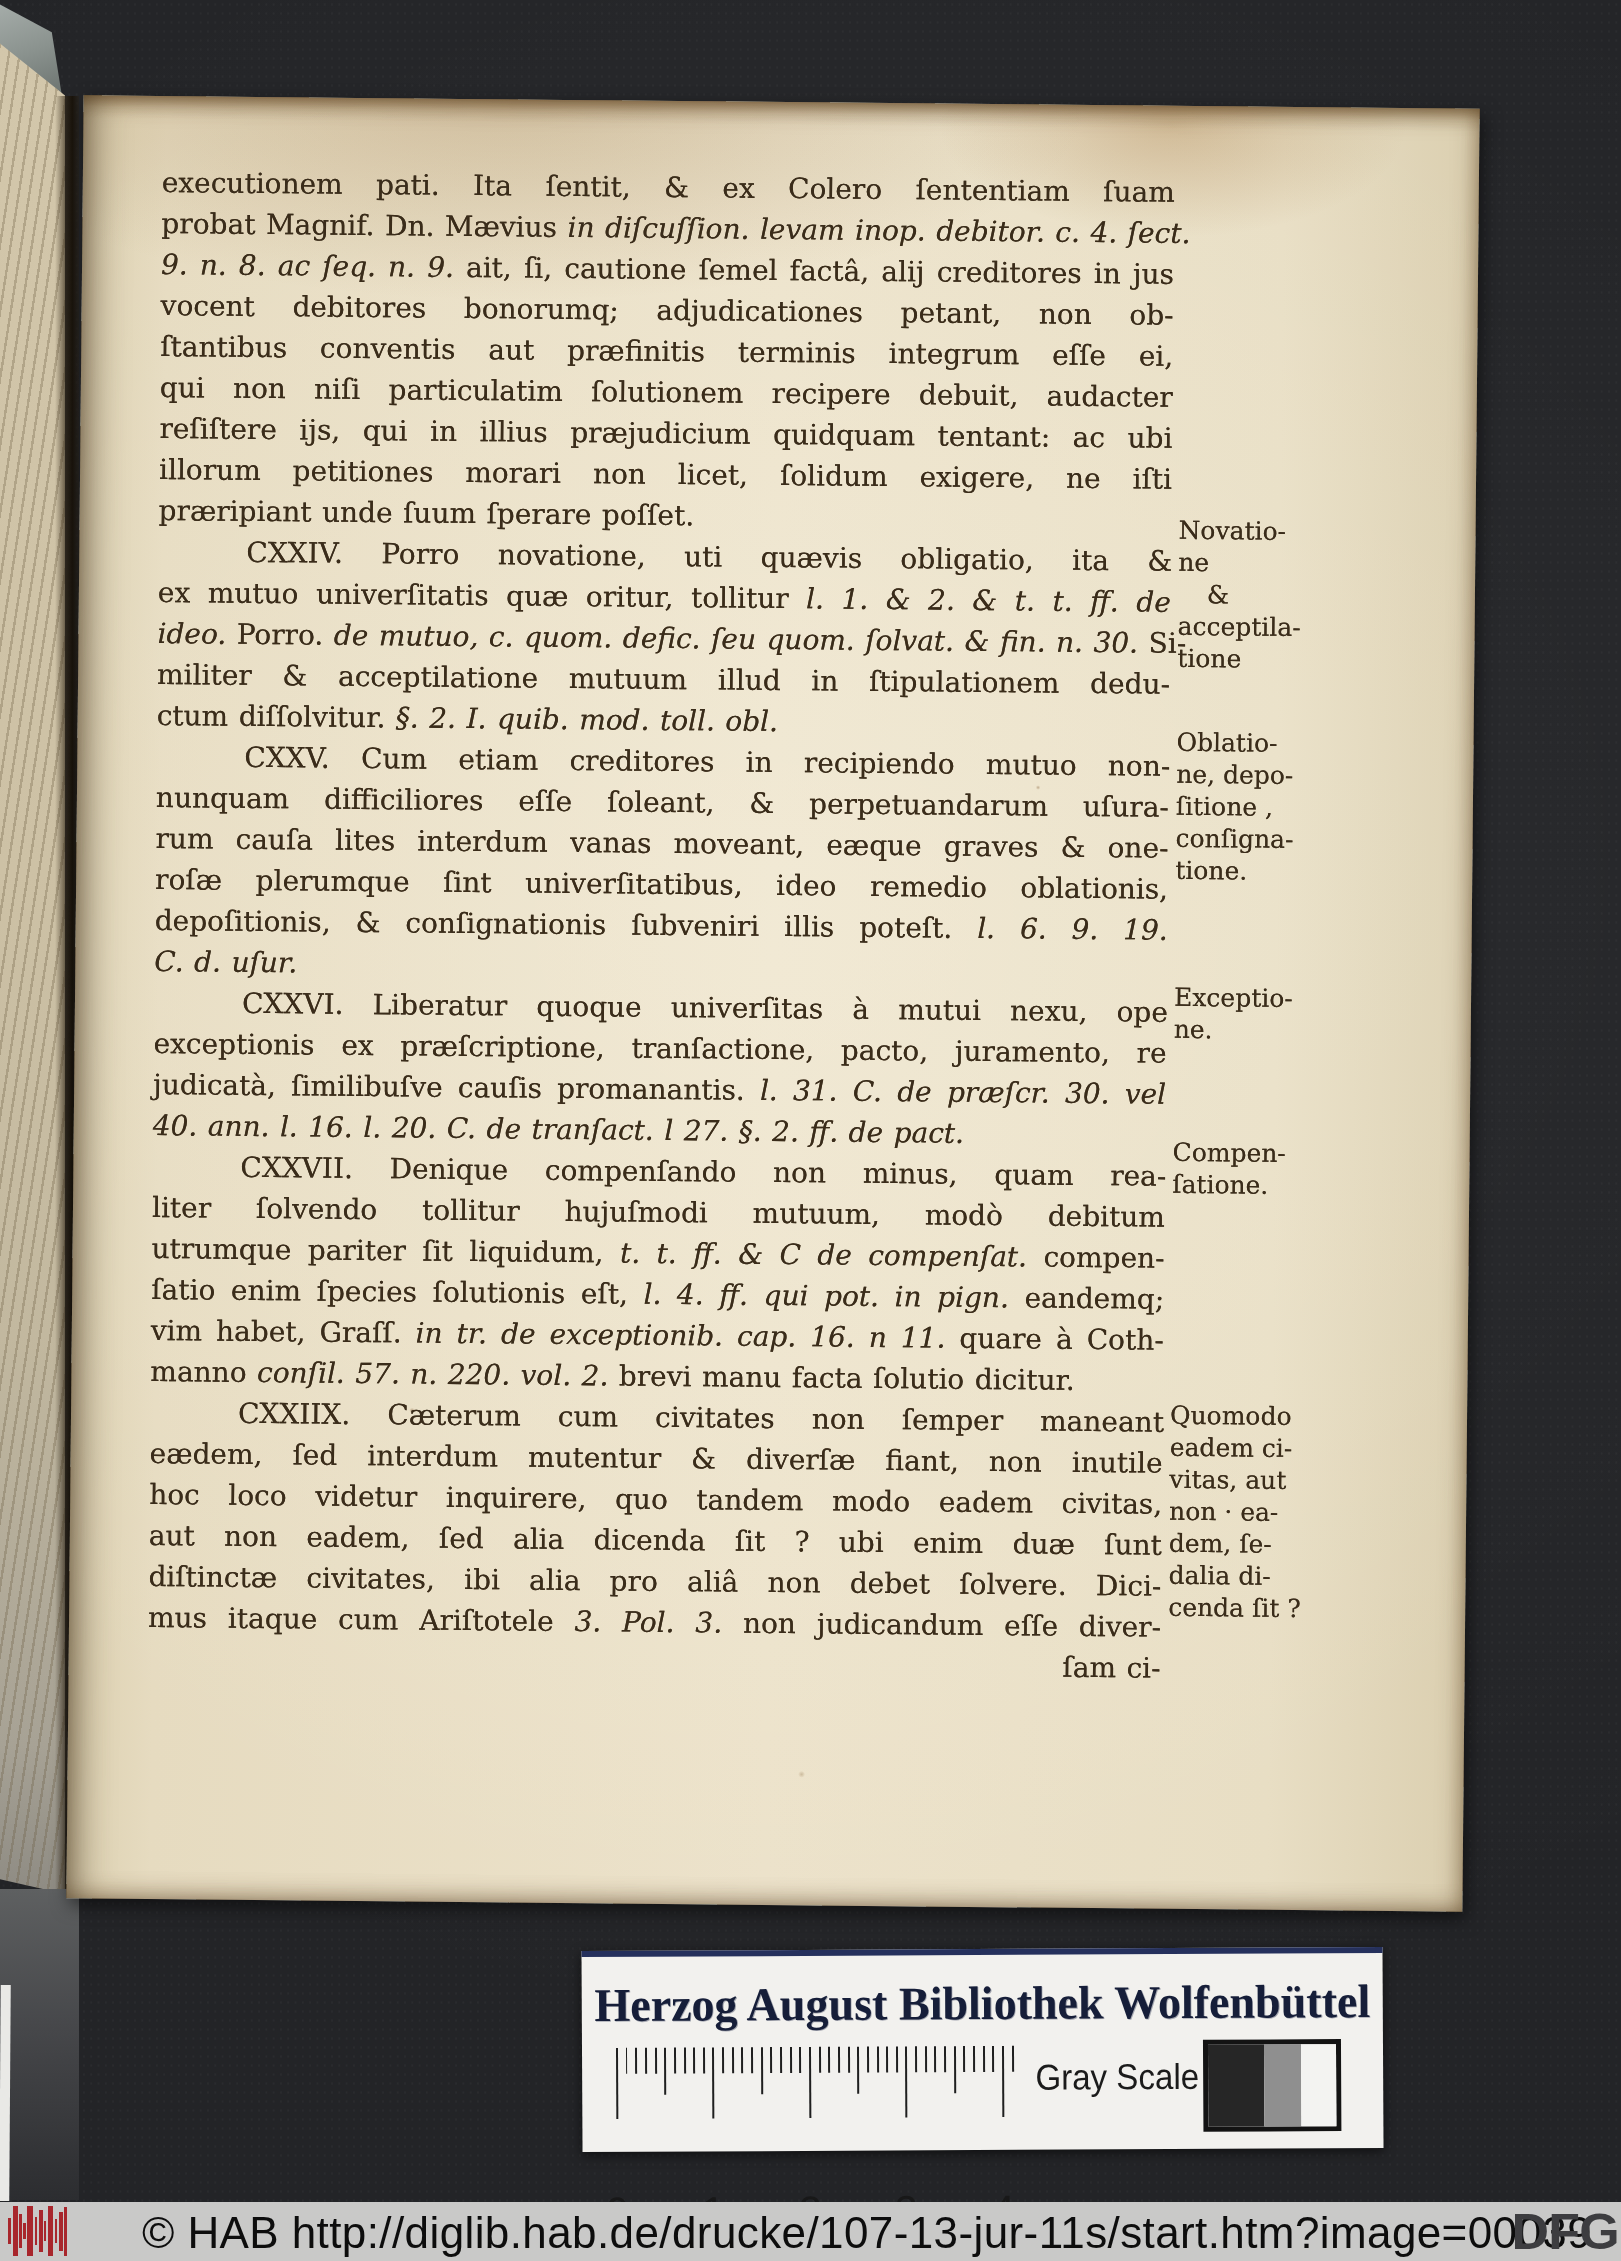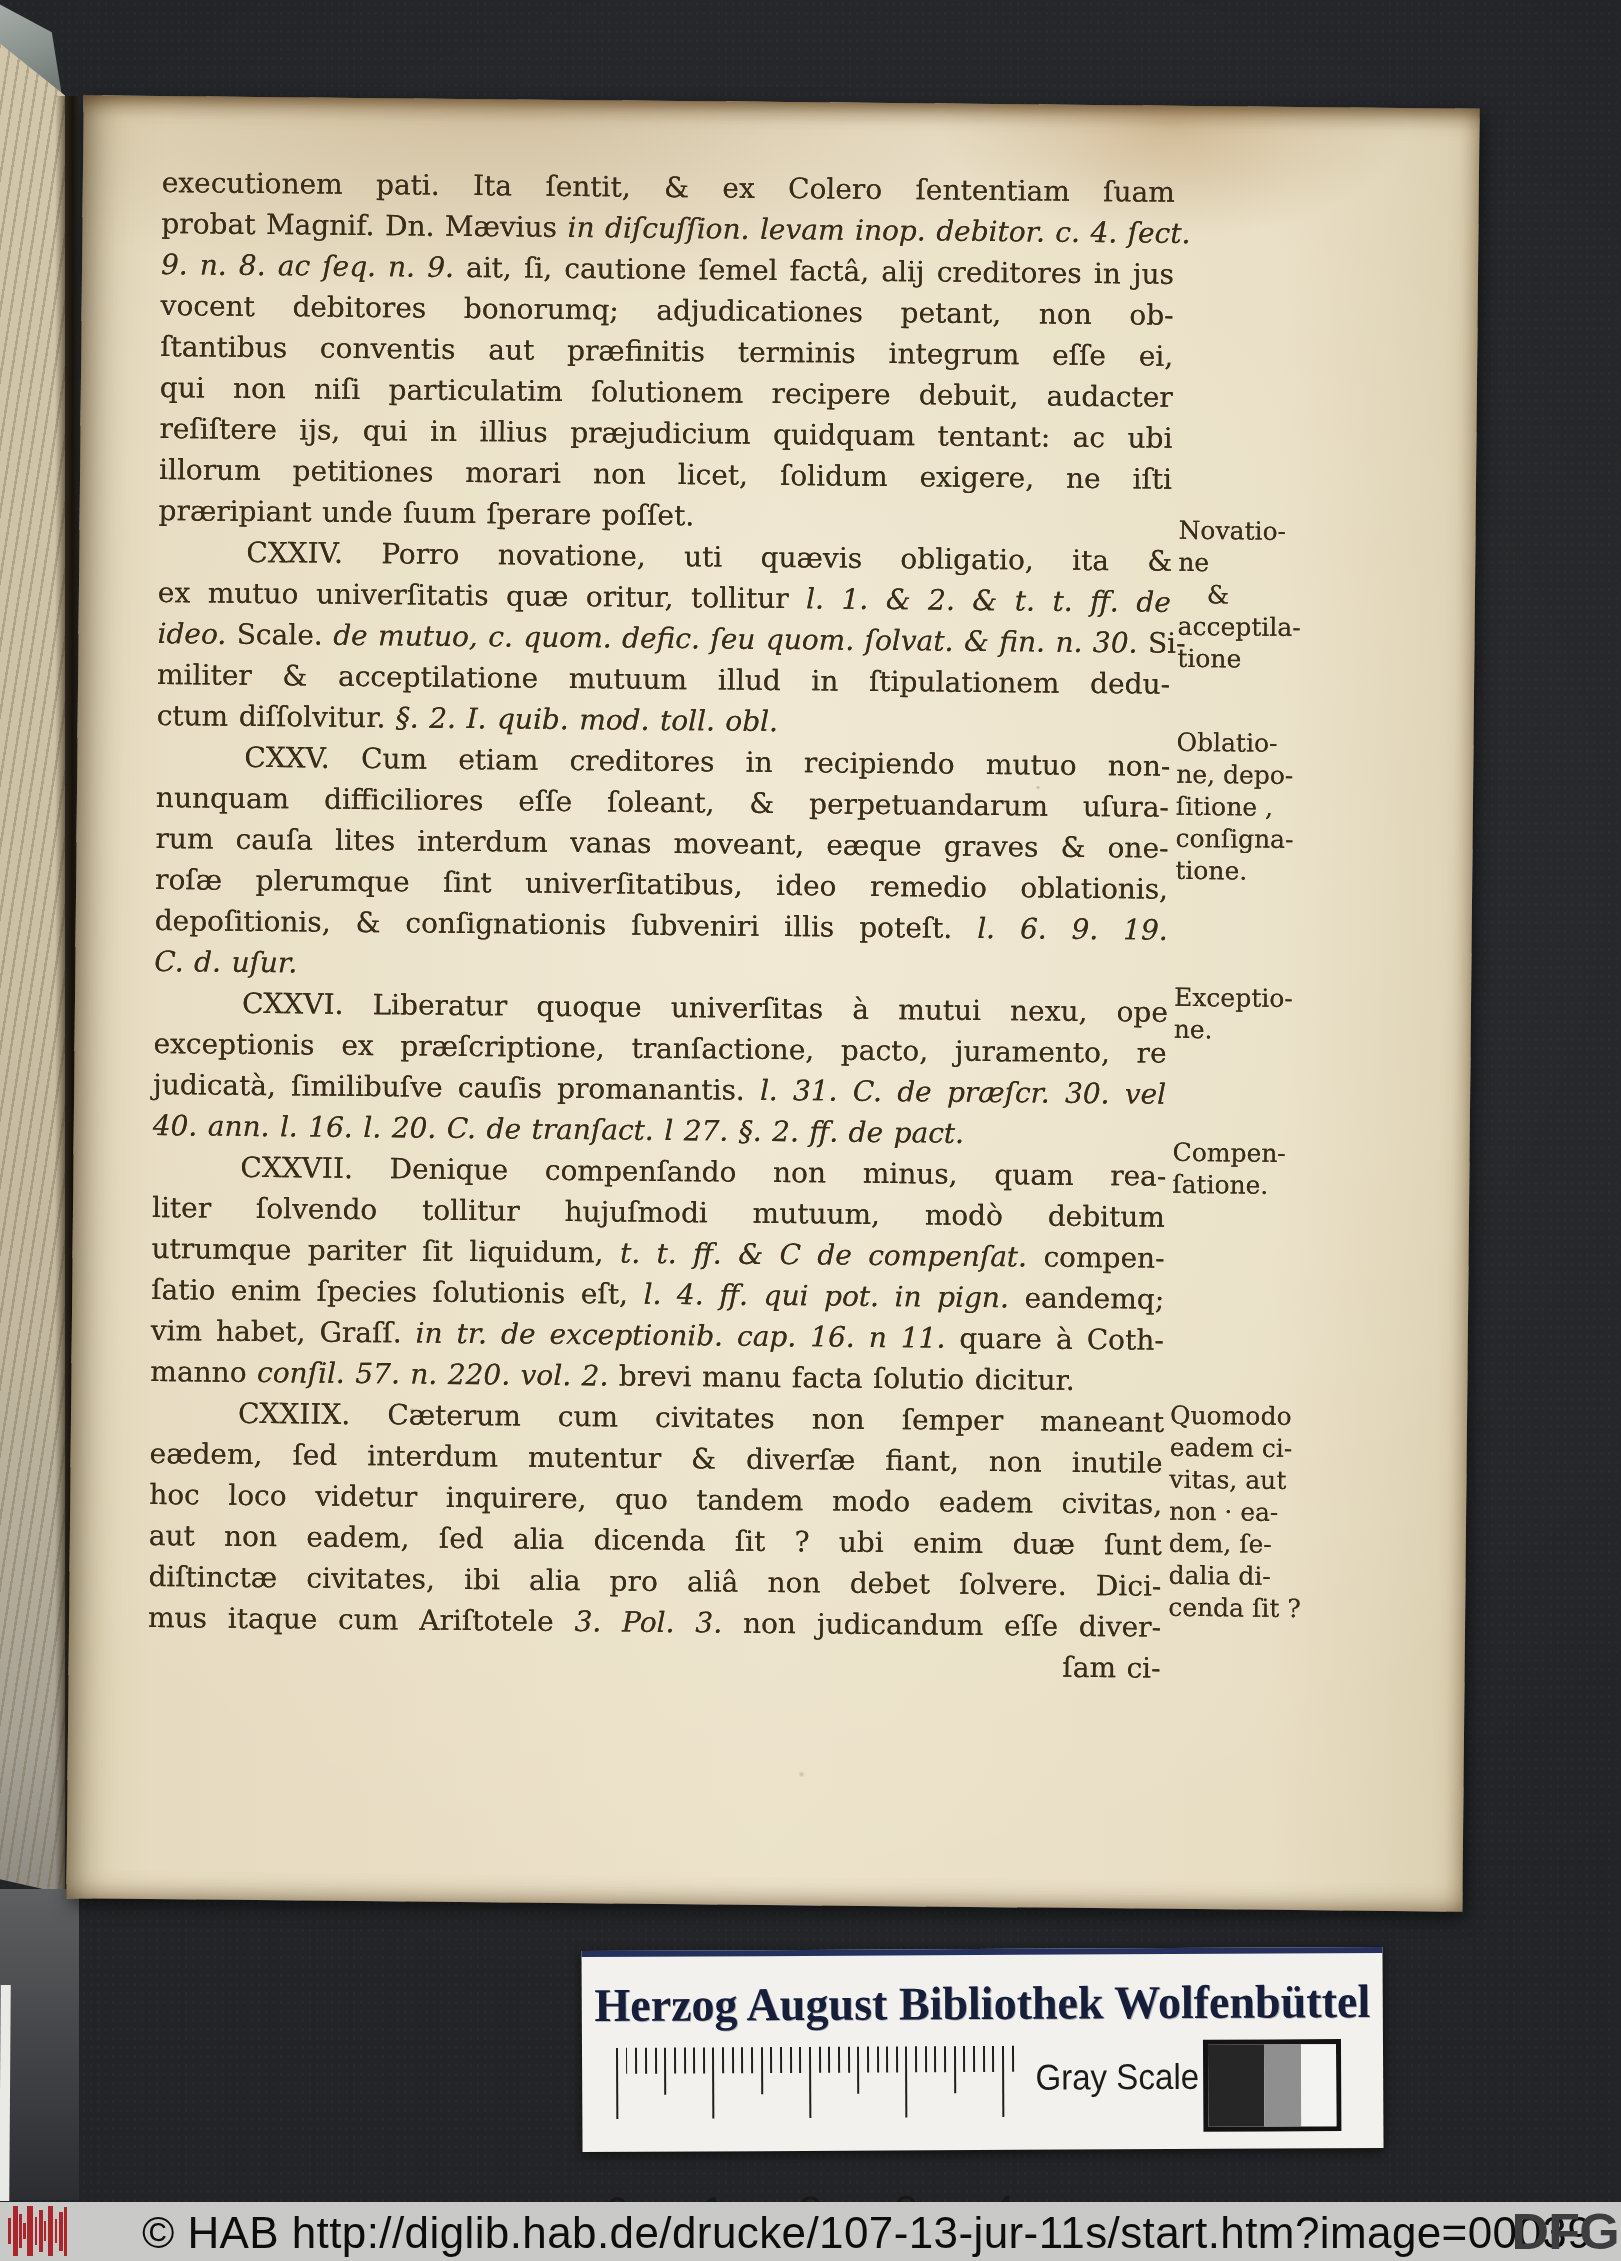--- a/index.html
+++ b/index.html
@@ -147,21 +147,21 @@
         <div class="line"><span>probat Magnif. Dn. Mævius </span><span class="i">in diſcuſſion. levam inop. debitor. c. 4. ſect.</span></div>
         <div class="line"><span class="i">9. n. 8. ac ſeq. n. 9. </span><span>ait, ſi, cautione ſemel factâ, alij creditores in jus</span></div>
         <div class="line"><span>vocent debitores bonorumq; adjudicationes petant, non ob-</span></div>
         <div class="line"><span>ſtantibus conventis aut præfinitis terminis integrum eſſe ei,</span></div>
         <div class="line"><span>qui non niſi particulatim ſolutionem recipere debuit, audacter</span></div>
         <div class="line"><span>reſiſtere ijs, qui in illius præjudicium quidquam tentant: ac ubi</span></div>
         <div class="line"><span>illorum petitiones morari non licet, ſolidum exigere, ne iſti</span></div>
         <div class="line left"><span>præripiant unde ſuum ſperare poſſet.</span></div>
         <div class="line indent"><span>CXXIV.   Porro novatione, uti quævis obligatio, ita &amp;</span></div>
         <div class="line"><span>ex mutuo univerſitatis quæ oritur, tollitur </span><span class="i">l. 1. &amp; 2. &amp; t. t. ff. de</span></div>
-        <div class="line"><span class="i">ideo. </span><span>Scale. </span><span class="i">de mutuo, c. quom. defic. ſeu quom. ſolvat. &amp; fin. n. 30. </span><span>Si-</span></div>
+        <div class="line"><span class="i">ideo. </span><span>Porro. </span><span class="i">de mutuo, c. quom. defic. ſeu quom. ſolvat. &amp; fin. n. 30. </span><span>Si-</span></div>
         <div class="line"><span>militer &amp; acceptilatione mutuum illud in ſtipulationem dedu-</span></div>
         <div class="line left"><span>ctum diſſolvitur. </span><span class="i">§. 2. I. quib. mod. toll. obl.</span></div>
         <div class="line indent"><span>CXXV.   Cum etiam creditores in recipiendo mutuo non-</span></div>
         <div class="line"><span>nunquam difficiliores eſſe ſoleant, &amp; perpetuandarum uſura-</span></div>
         <div class="line"><span>rum cauſa lites interdum vanas moveant, eæque graves &amp; one-</span></div>
         <div class="line"><span>roſæ plerumque ſint univerſitatibus, ideo remedio oblationis,</span></div>
         <div class="line"><span>depoſitionis, &amp; conſignationis ſubveniri illis poteſt. </span><span class="i">l. 6. 9. 19.</span></div>
         <div class="line left"><span class="i">C. d. uſur.</span></div>
         <div class="line indent"><span>CXXVI.   Liberatur quoque univerſitas à mutui nexu, ope</span></div>
         <div class="line"><span>exceptionis ex præſcriptione, tranſactione, pacto, juramento, re</span></div>

